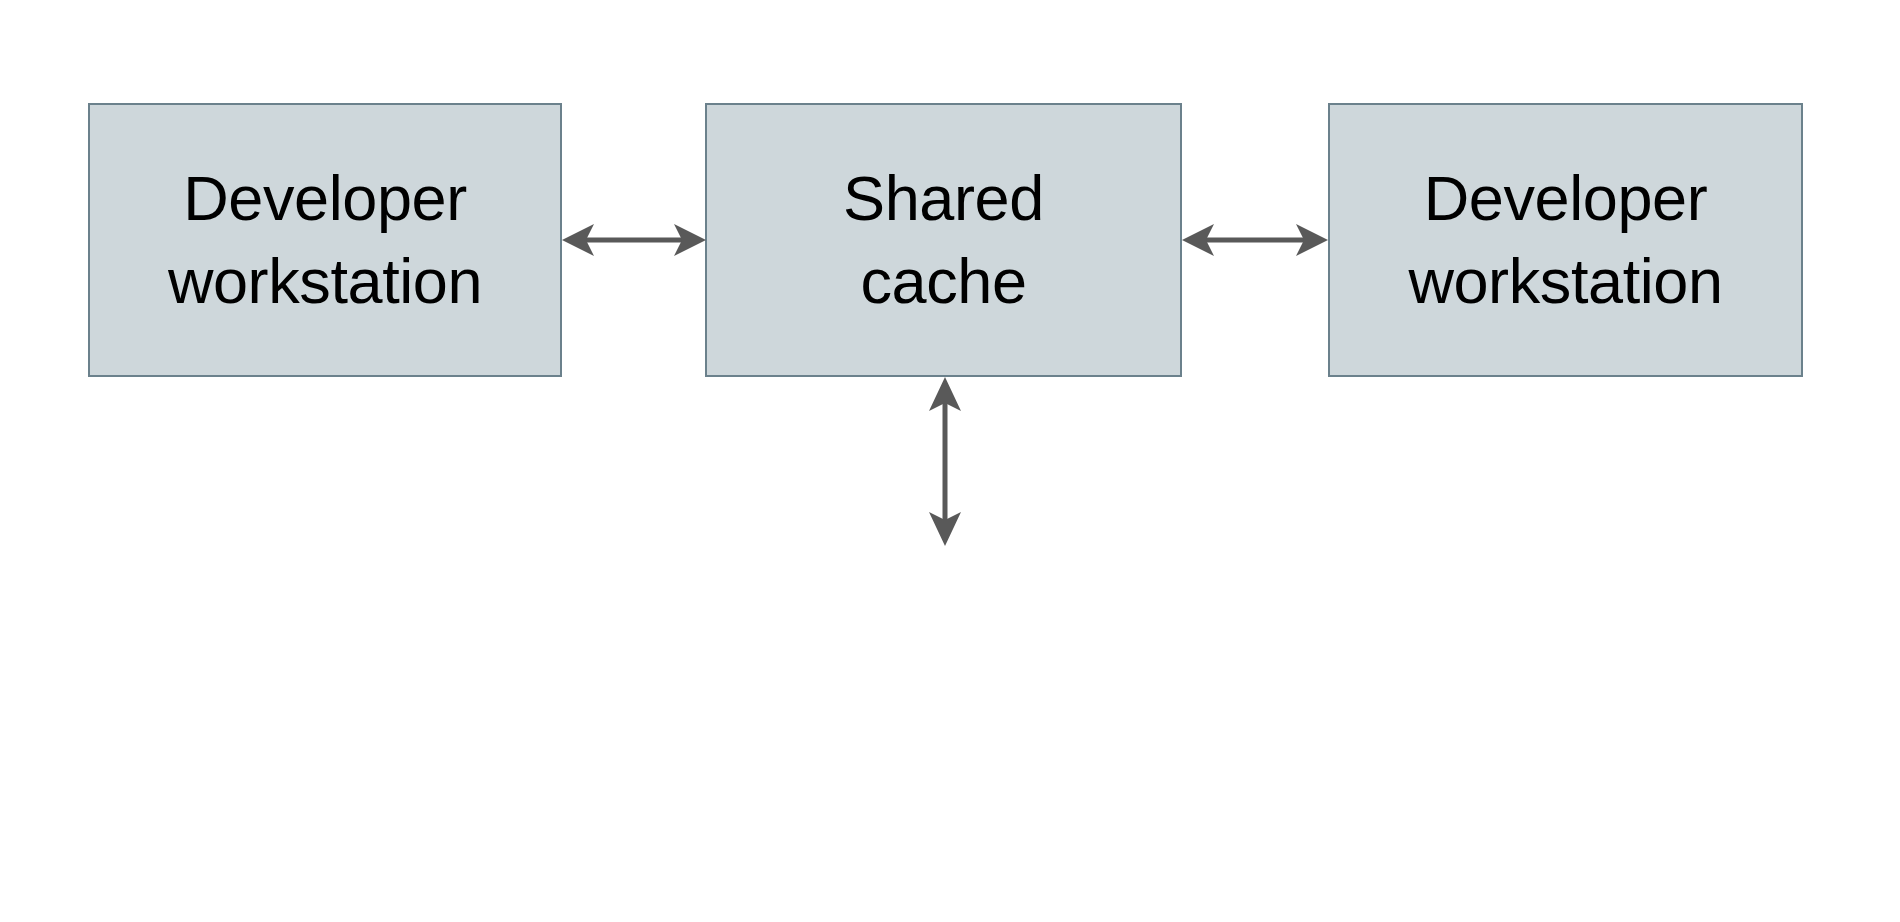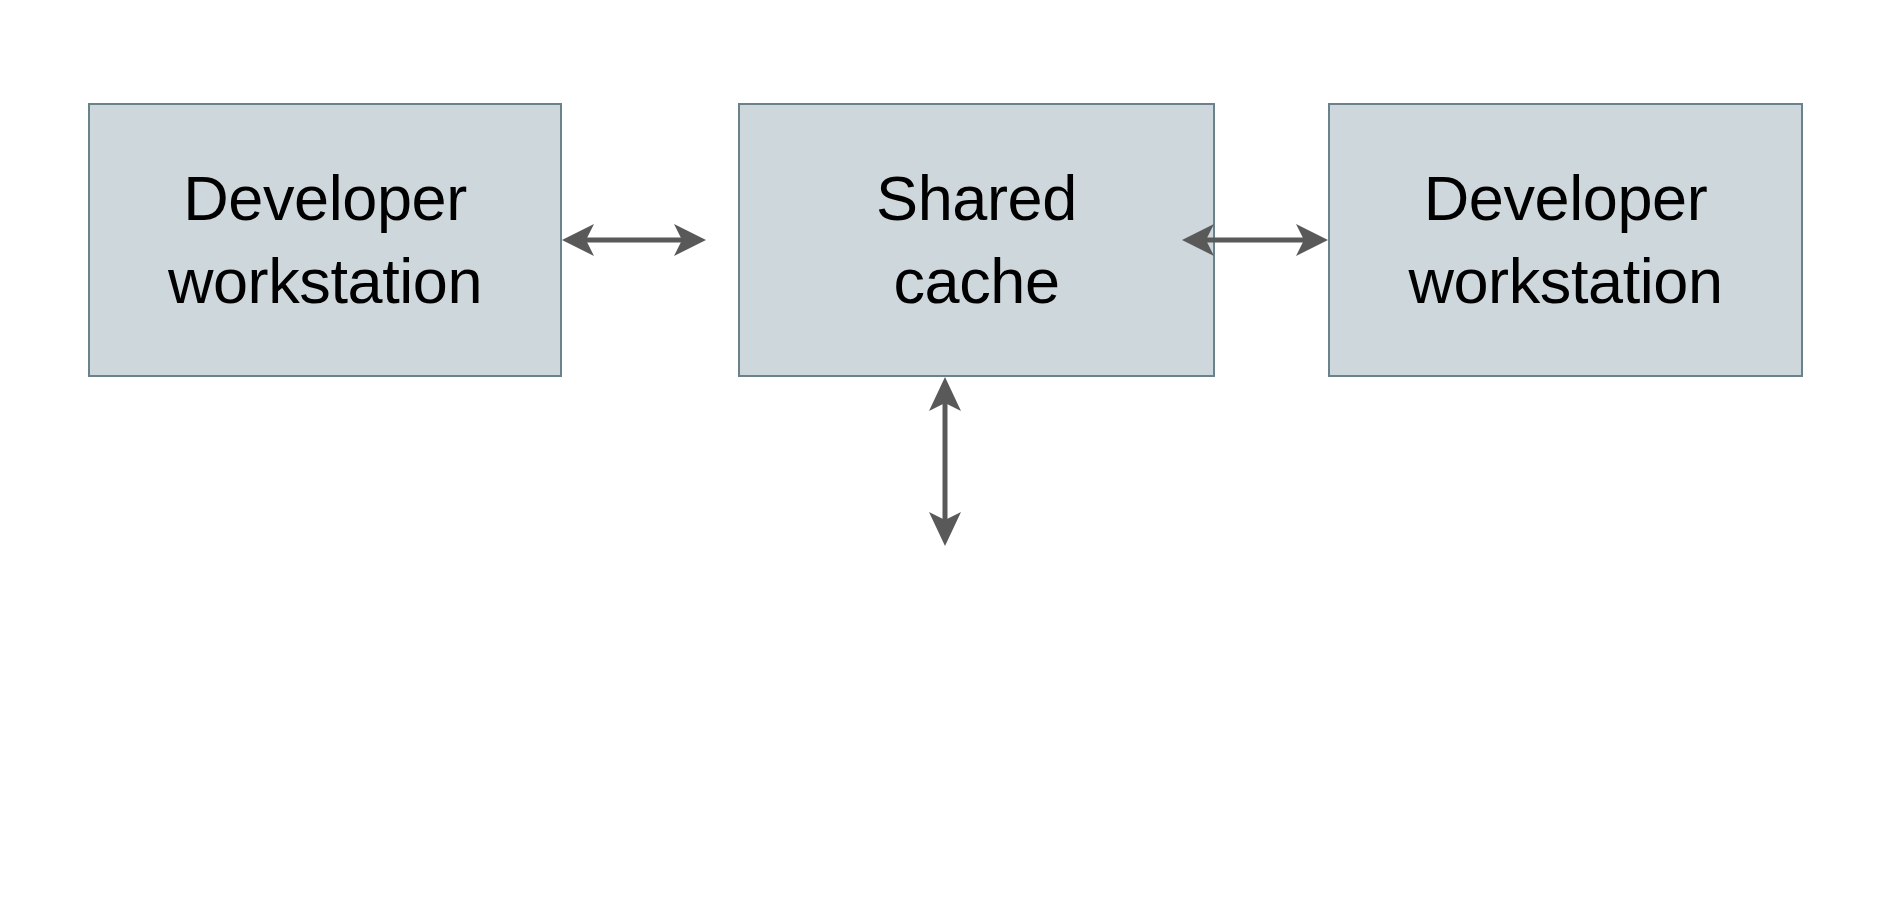--- a/index.html
+++ b/index.html
@@ -34,21 +34,21 @@
     font-size: 63px;
     line-height: 1.32;
     color: #000000;
     font-weight: 400;
     letter-spacing: -0.4px;
     white-space: pre-line;
     padding: 0 6px;
   }
   
   #node-dev-left  { left: 88px;   top: 103px; width: 474px; height: 274px; }
-  #node-cache     { left: 738px;  top: 103px; width: 477px; height: 274px; }
+  #node-cache     { left: 705px;  top: 103px; width: 477px; height: 274px; }
   #node-dev-right { left: 1328px; top: 103px; width: 475px; height: 274px; }
   #node-ci        { left: 706px;  top: 546px; width: 476px; height: 274px; }
 
   .edge {
     position: absolute;
     pointer-events: none;
   }
   #edge-left-cache  { left: 560px;  top: 203px; width: 148px; height: 74px; }
   #edge-cache-right { left: 1180px; top: 203px; width: 150px; height: 74px; }
   #edge-cache-ci    { left: 908px;  top: 375px; width: 74px;  height: 173px; }

